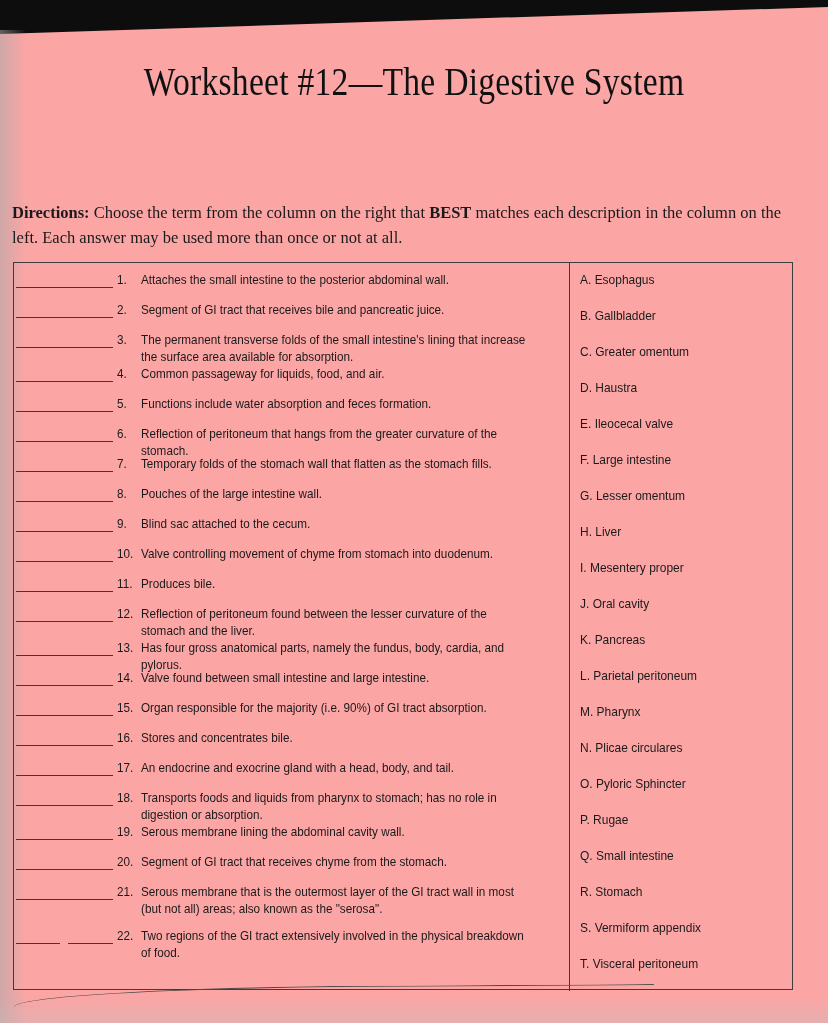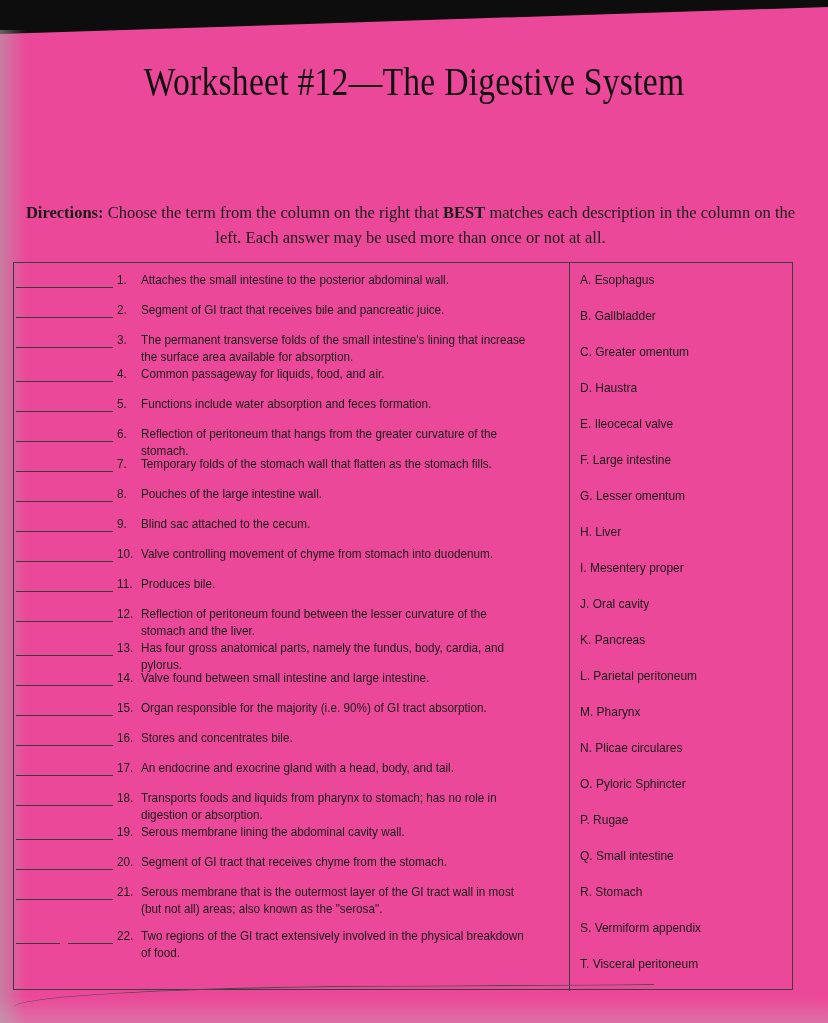--- a/index.html
+++ b/index.html
@@ -4,21 +4,21 @@
 <style>
   html, body {
     margin: 0;
     padding: 0;
     background: #ffffff;
   }
   .page {
     position: relative;
     width: 828px;
     height: 1023px;
-    background: #ec4899;
+    background: #fca5a5;
     overflow: hidden;
     font-family: "Liberation Sans", sans-serif;
     color: #1a1a1a;
   }
 
   
   .scan-band {
     position: absolute;
     top: 0; left: 0;
     width: 828px;
@@ -72,21 +72,20 @@
   
   .directions {
     position: absolute;
     top: 200px;
     left: 12px;
     width: 797px;
     font-family: "Liberation Serif", serif;
     font-size: 16.5px;
     line-height: 25px;
     color: #1a1a1a;
-    text-align: center;
   }
   .directions b { font-weight: bold; }
 
   
   .matching-table {
     position: absolute;
     left: 13px;
     top: 262px;
     width: 780px;
     height: 728px;

